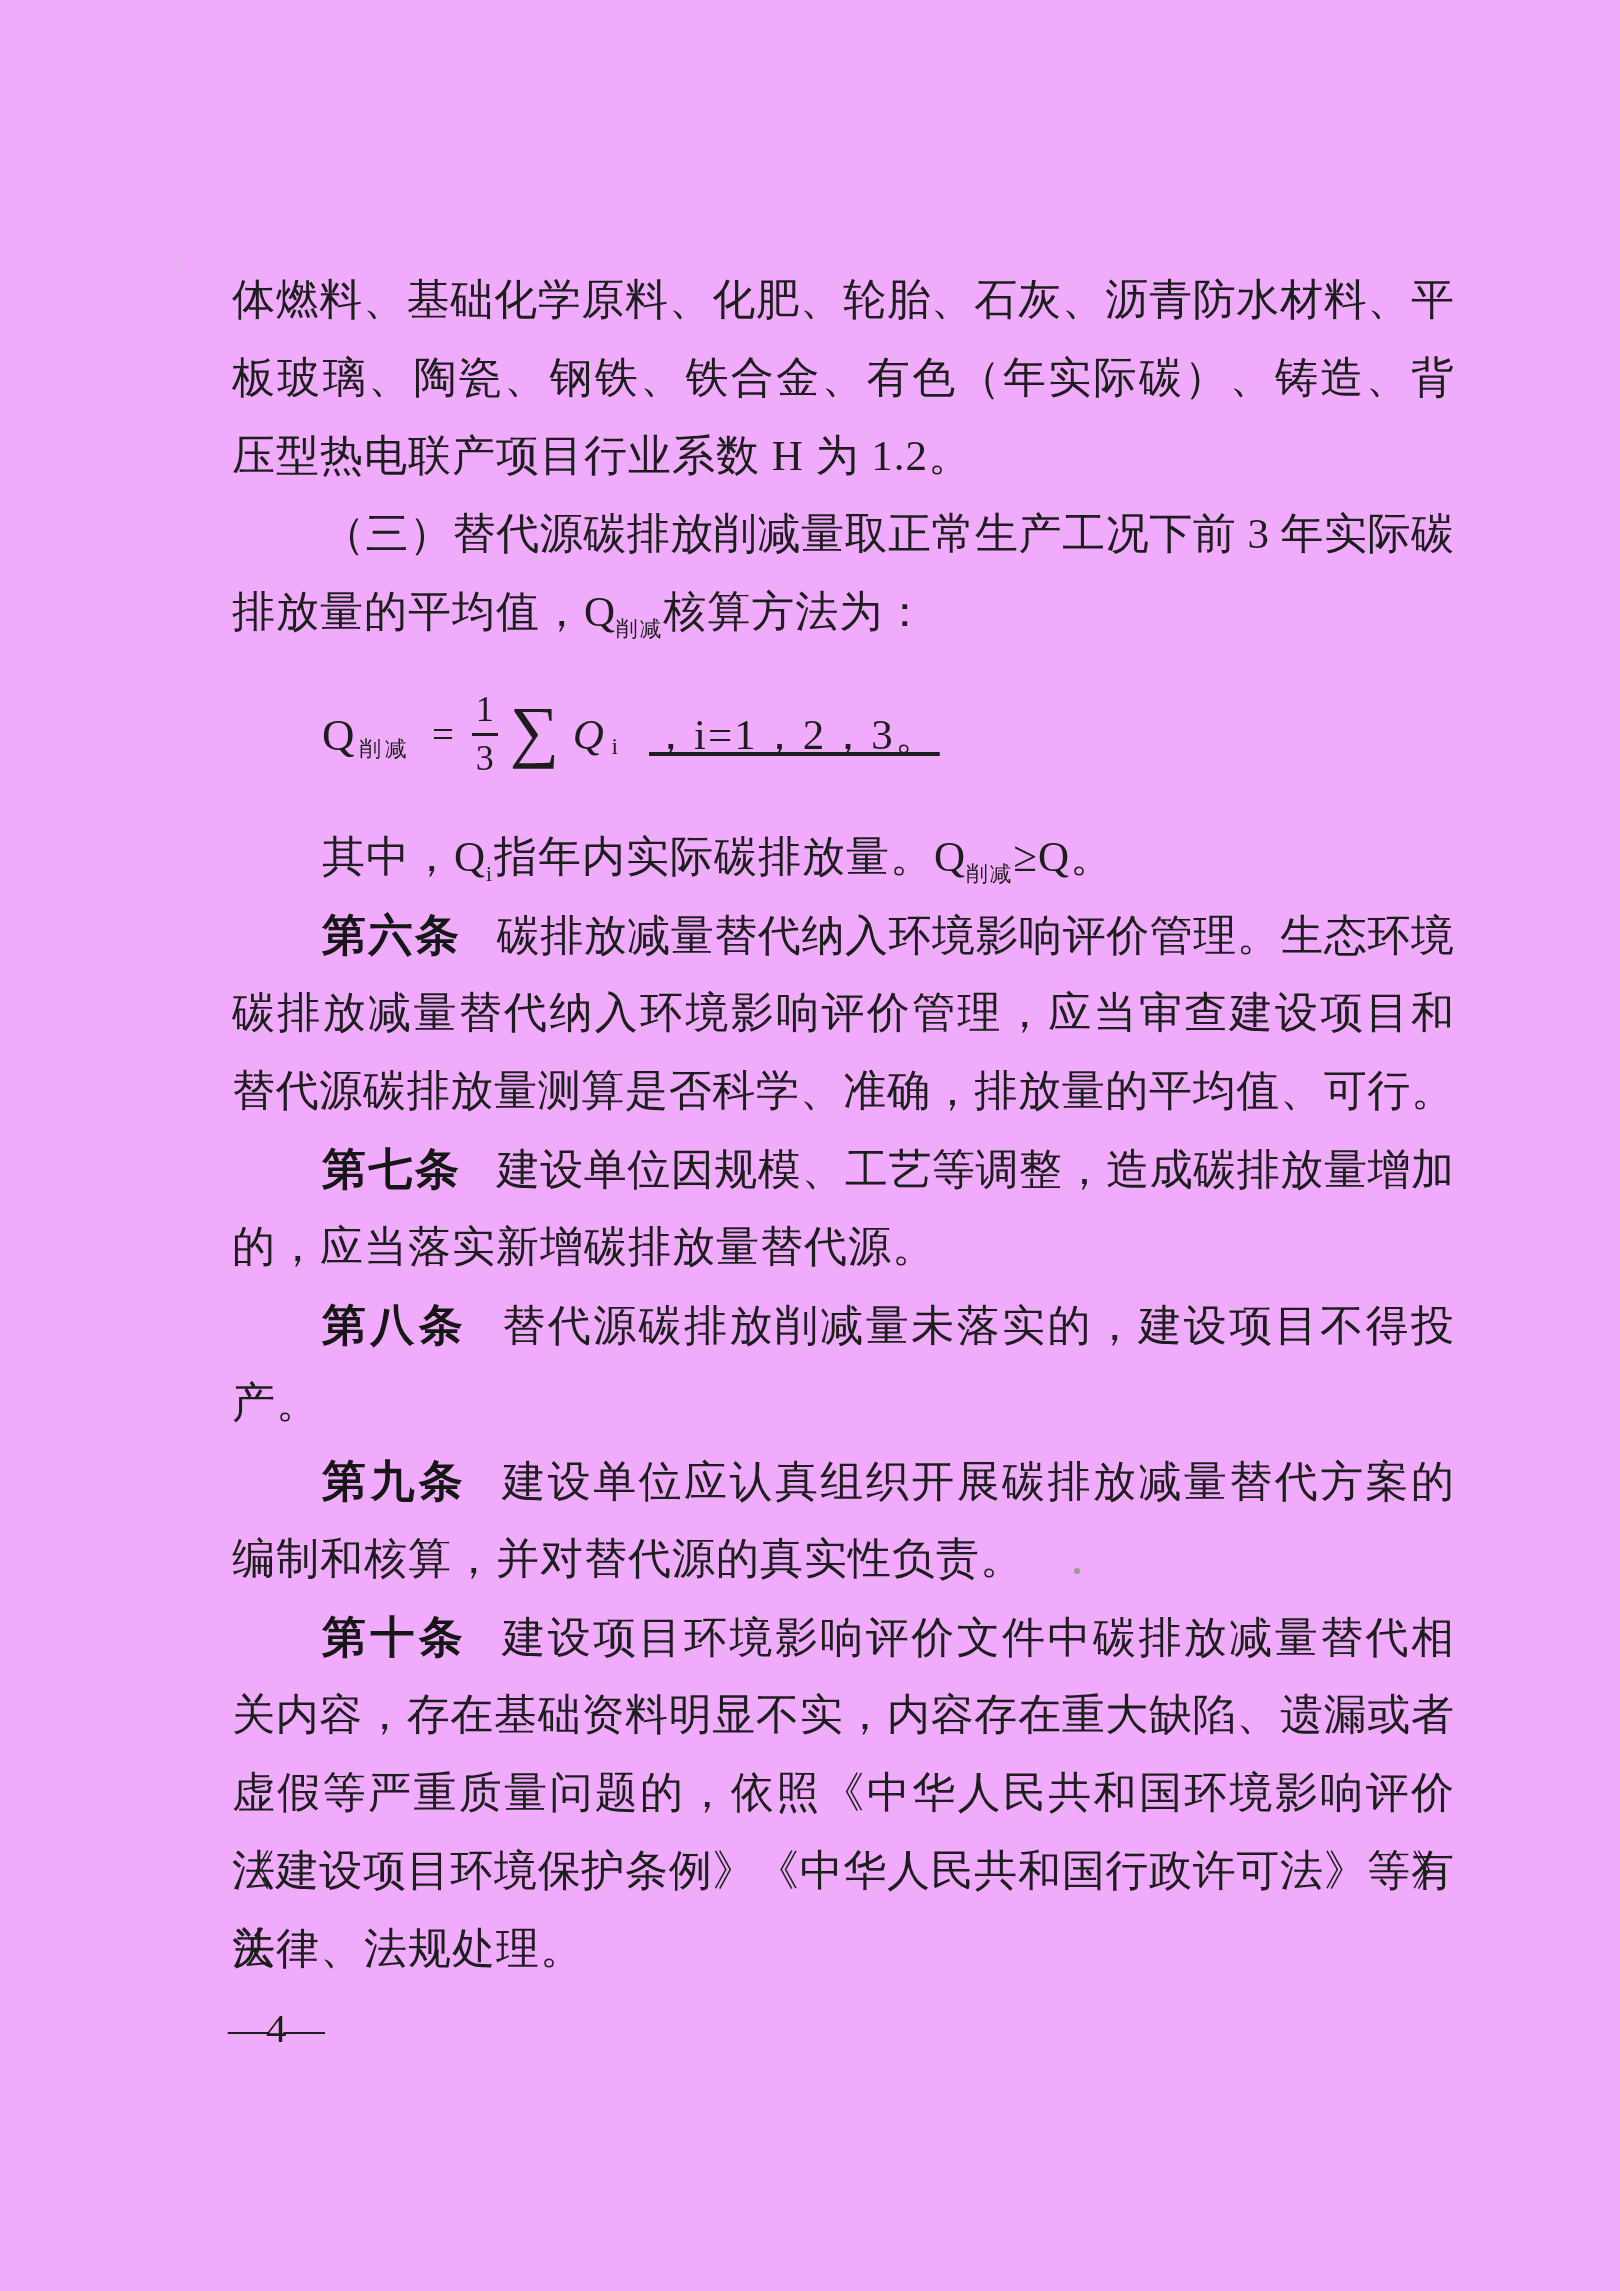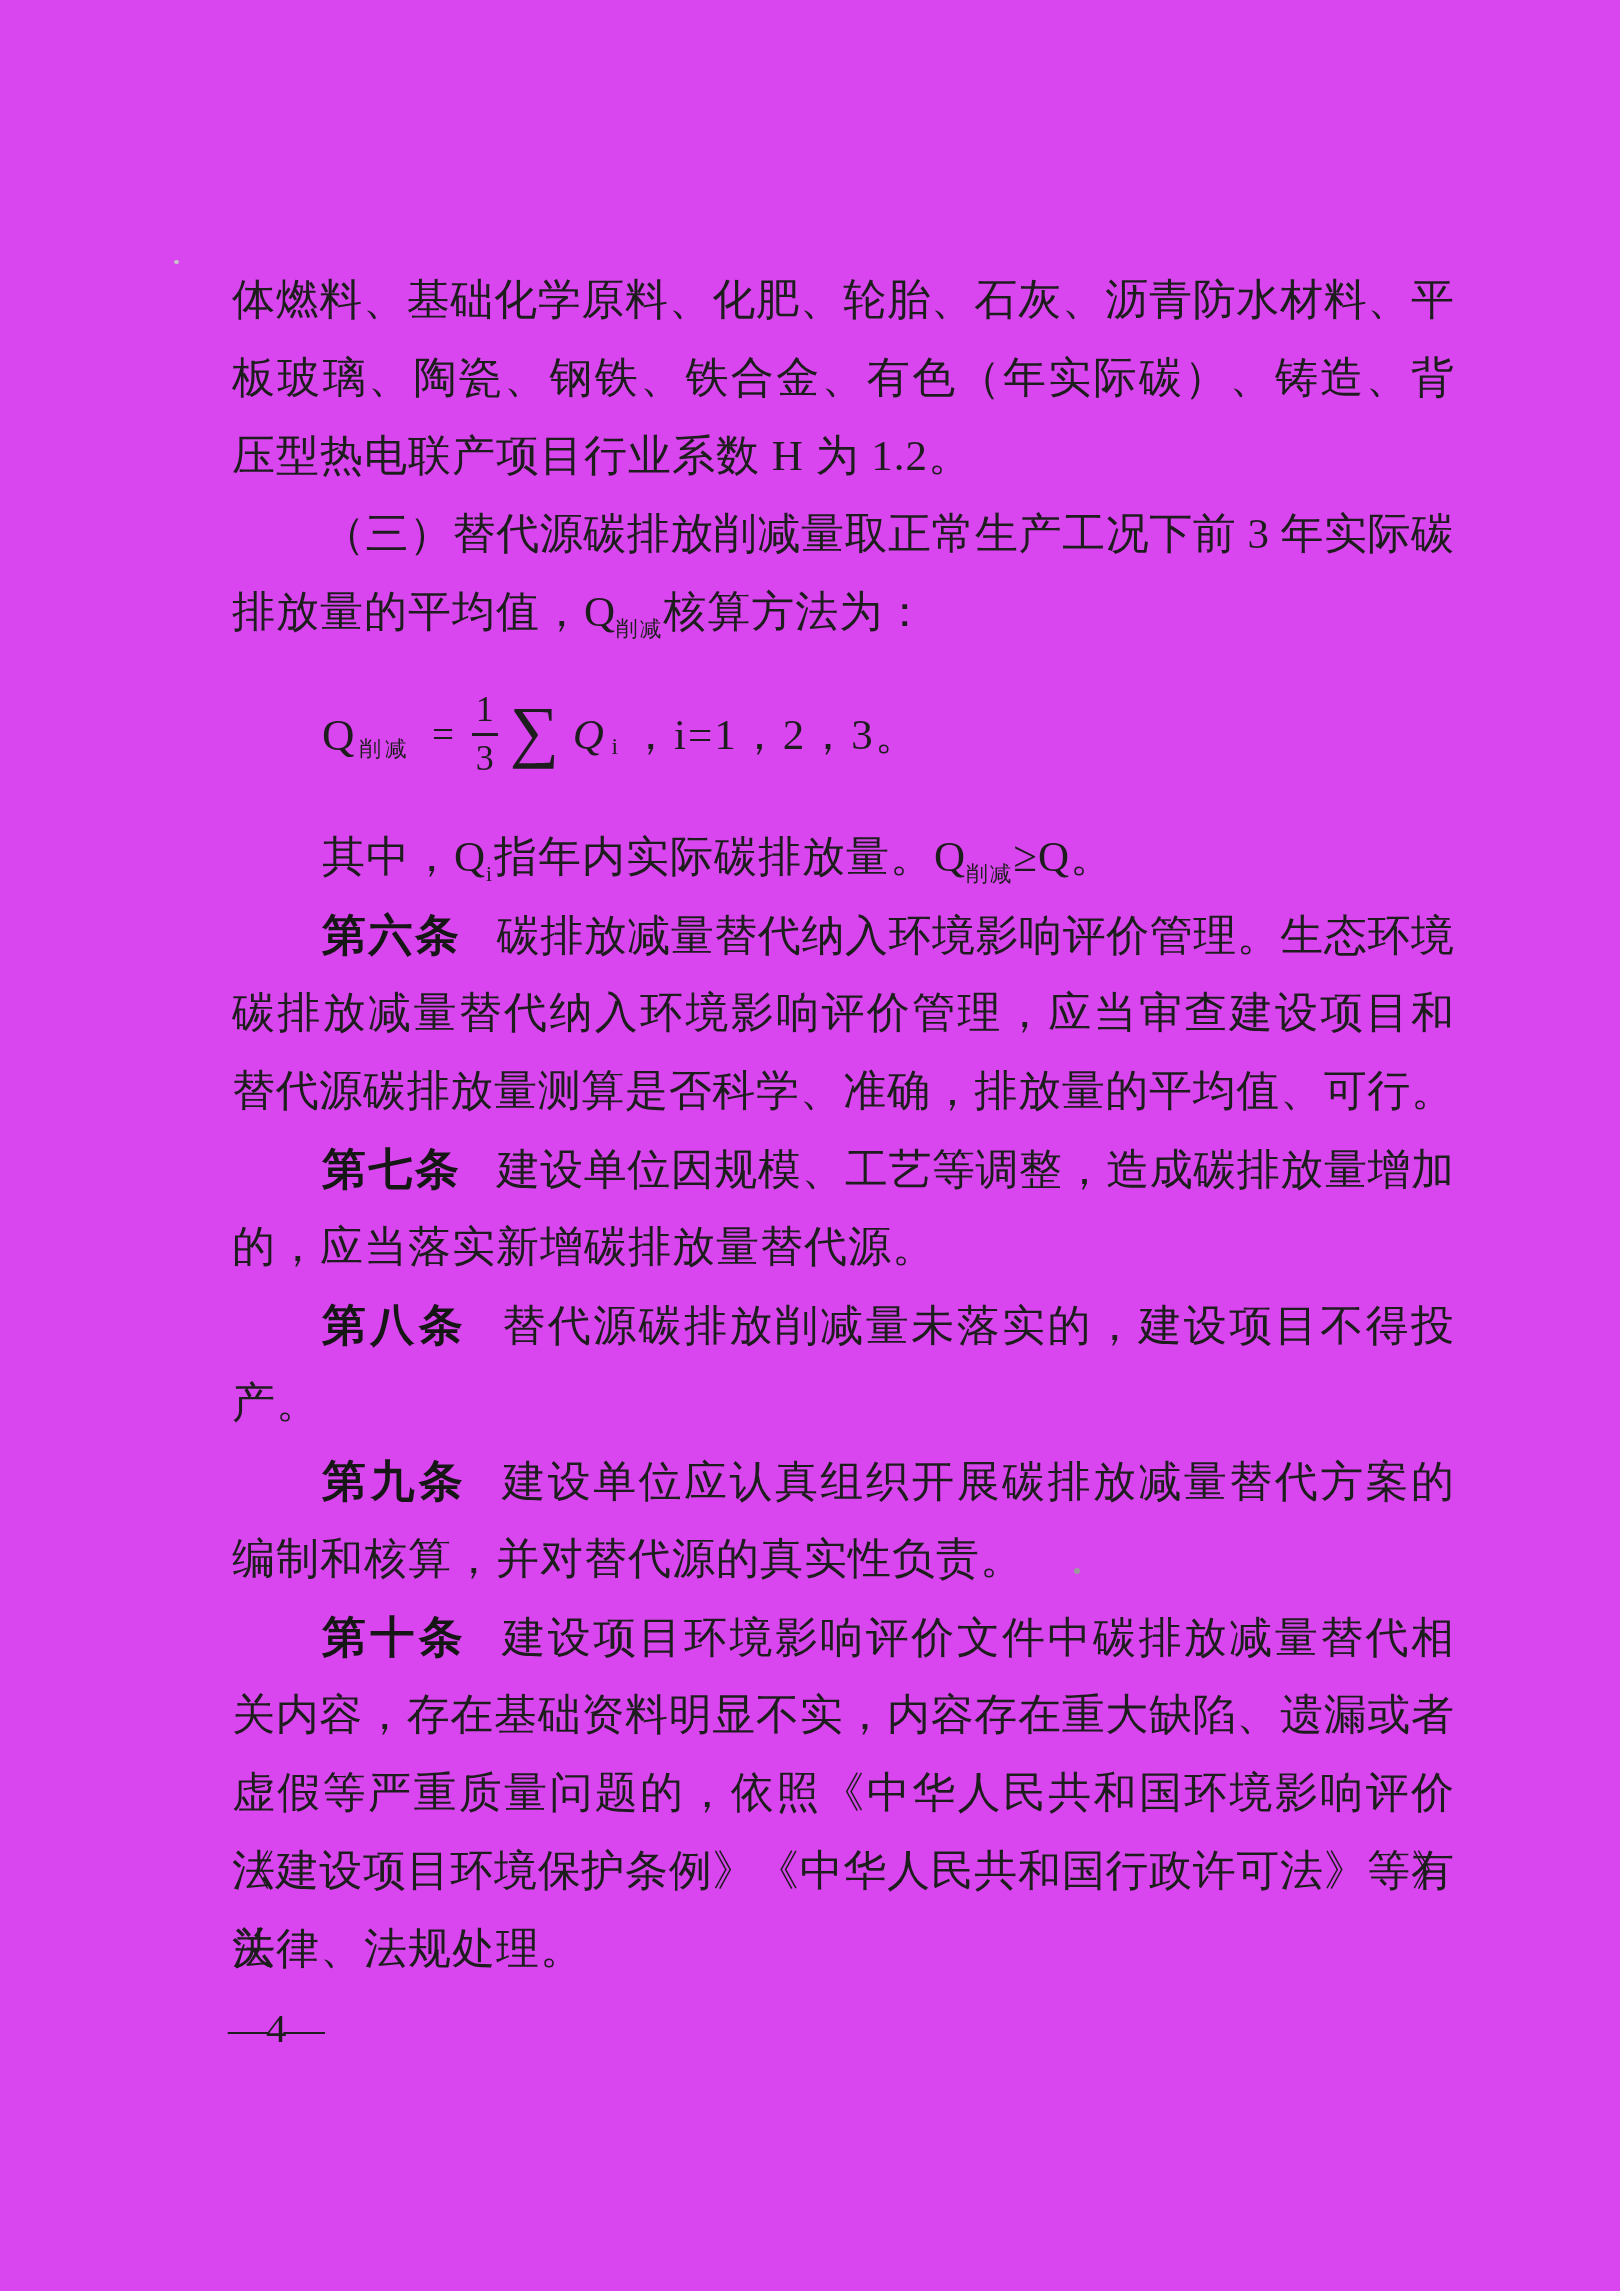--- a/index.html
+++ b/index.html
@@ -1,21 +1,21 @@
 <!DOCTYPE html>
 <html lang="zh"><head>
 <meta charset="utf-8">
 <title>Document</title>
 <style>
   html,body{margin:0;padding:0;background:#9a9a9a;}
   .page{
     position:relative;
     width:1620px;height:2292px;
     margin:0 auto;
-    background:#d946ef;
+    background:#f0abfc;
     overflow:hidden;
     font-family:"Liberation Serif","DejaVu Serif",serif;
     color:#1d1d1d;
   }
   .text-block{
     position:absolute;
     left:232px;top:261px;
     width:1222px;
   }
   .line{
@@ -73,21 +73,21 @@
   }
   .frac-bar{width:26.5px;height:2.9px;background:#1d1d1d;margin:3.9px 0;}
   .f-sigma{font-size:69px;line-height:1;margin:0 13.7px 5.9px 3.9px;}
   .f-term{font-style:italic;font-size:43px;}
   .f-term-sub{
     display:inline-block;
     font-size:23.5px;
     transform:translateY(11.8px);
     margin-left:7.8px;
   }
-  .f-tail{margin-left:11px;letter-spacing:2px;}
+  .f-tail{margin-left:31px;letter-spacing:2px;text-decoration:underline;}
   .page-number{
     position:absolute;
     left:228px;top:2001px;
     font-size:41px;
     line-height:55px;
     letter-spacing:-2.9px;
   }
   .speck{position:absolute;border-radius:50%;}
   .speck-1{left:174px;top:260px;width:4.9px;height:3.9px;background:#c6c6c6;}
   .speck-2{left:1074px;top:1568px;width:5.9px;height:5.9px;background:#9b9b9b;}

